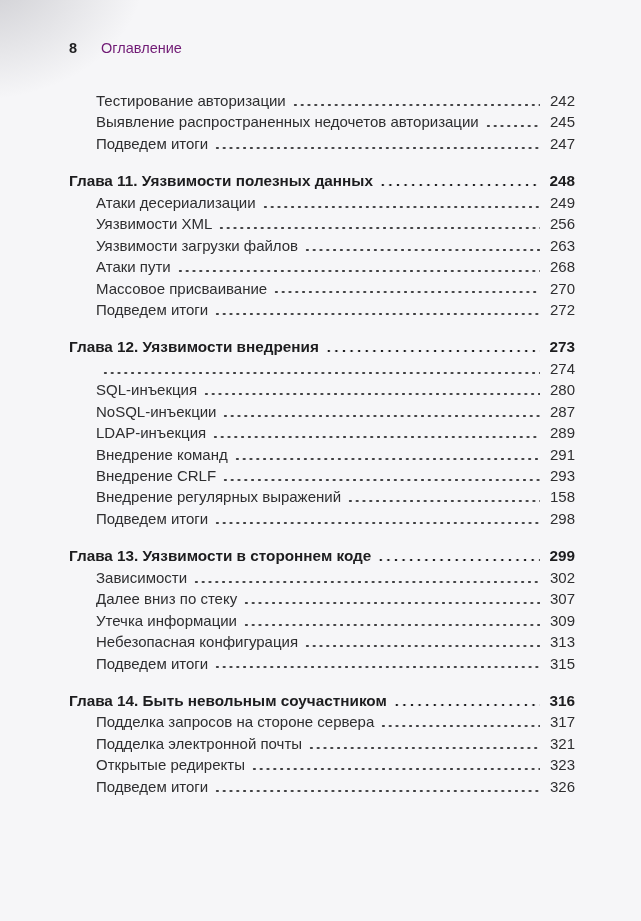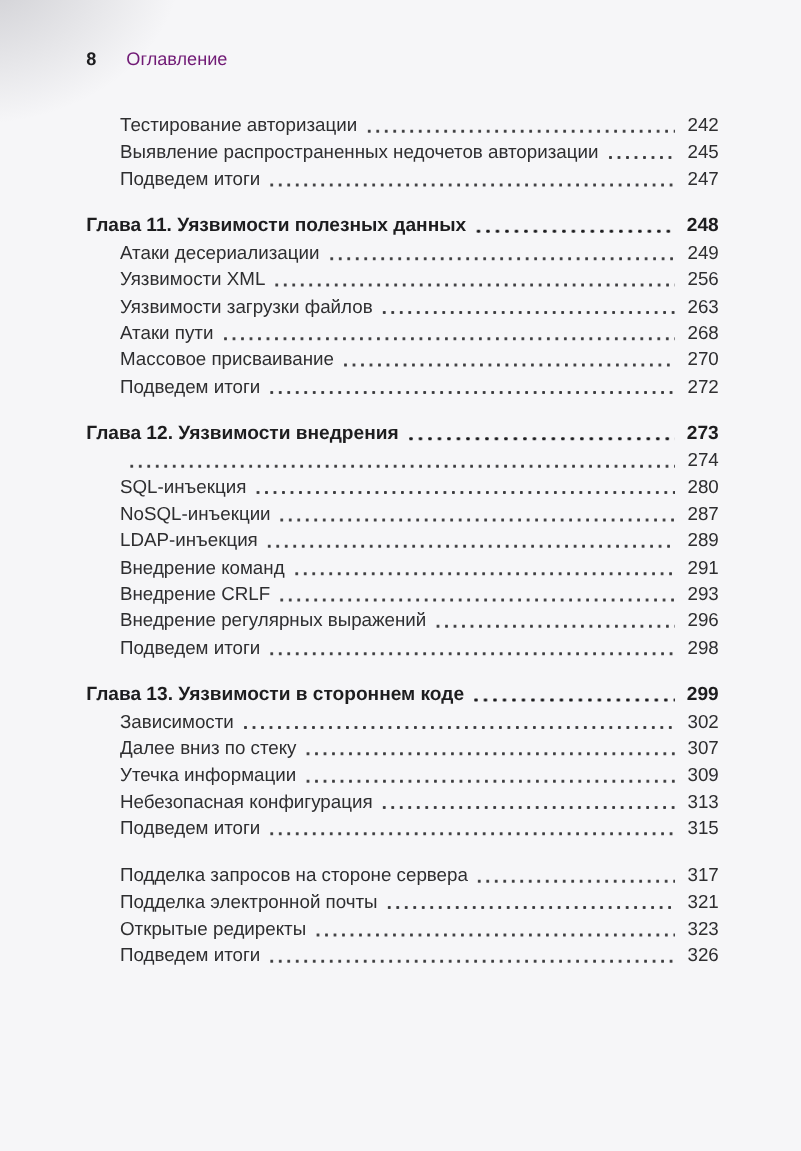--- a/index.html
+++ b/index.html
@@ -50,21 +50,20 @@
     top: 90px;
     left: 69px;
     width: 506px;
   }
   .toc-section + .toc-section { margin-top: 16px; }
   .toc-row {
     display: flex;
     height: 21.45px;
     font-size: 15px;
     line-height: 21.45px;
-    align-items: flex-end;
   }
   .toc-row .title {
     white-space: nowrap;
     flex: 0 0 auto;
   }
   .toc-row .leader {
     flex: 1 1 auto;
     align-self: stretch;
     margin-left: 6px;
     margin-right: 9px;
@@ -186,21 +185,21 @@
         <span class="page">291</span>
       </div>
       <div class="toc-row entry">
         <span class="title">Внедрение CRLF</span>
         <span class="leader"></span>
         <span class="page">293</span>
       </div>
       <div class="toc-row entry">
         <span class="title">Внедрение регулярных выражений</span>
         <span class="leader"></span>
-        <span class="page">296</span>
+        <span class="page">158</span>
       </div>
       <div class="toc-row entry">
         <span class="title">Подведем итоги</span>
         <span class="leader"></span>
         <span class="page">298</span>
       </div>
     </section>
     <section class="toc-section">
       <div class="toc-row chapter">
         <span class="title">Глава 13. Уязвимости в стороннем коде</span>
@@ -227,20 +226,25 @@
         <span class="leader"></span>
         <span class="page">313</span>
       </div>
       <div class="toc-row entry">
         <span class="title">Подведем итоги</span>
         <span class="leader"></span>
         <span class="page">315</span>
       </div>
     </section>
     <section class="toc-section">
+      <div class="toc-row chapter">
+        <span class="title">Глава 14. Быть невольным соучастником</span>
+        <span class="leader"></span>
+        <span class="page">316</span>
+      </div>
       <div class="toc-row entry">
         <span class="title">Подделка запросов на стороне сервера</span>
         <span class="leader"></span>
         <span class="page">317</span>
       </div>
       <div class="toc-row entry">
         <span class="title">Подделка электронной почты</span>
         <span class="leader"></span>
         <span class="page">321</span>
       </div>

